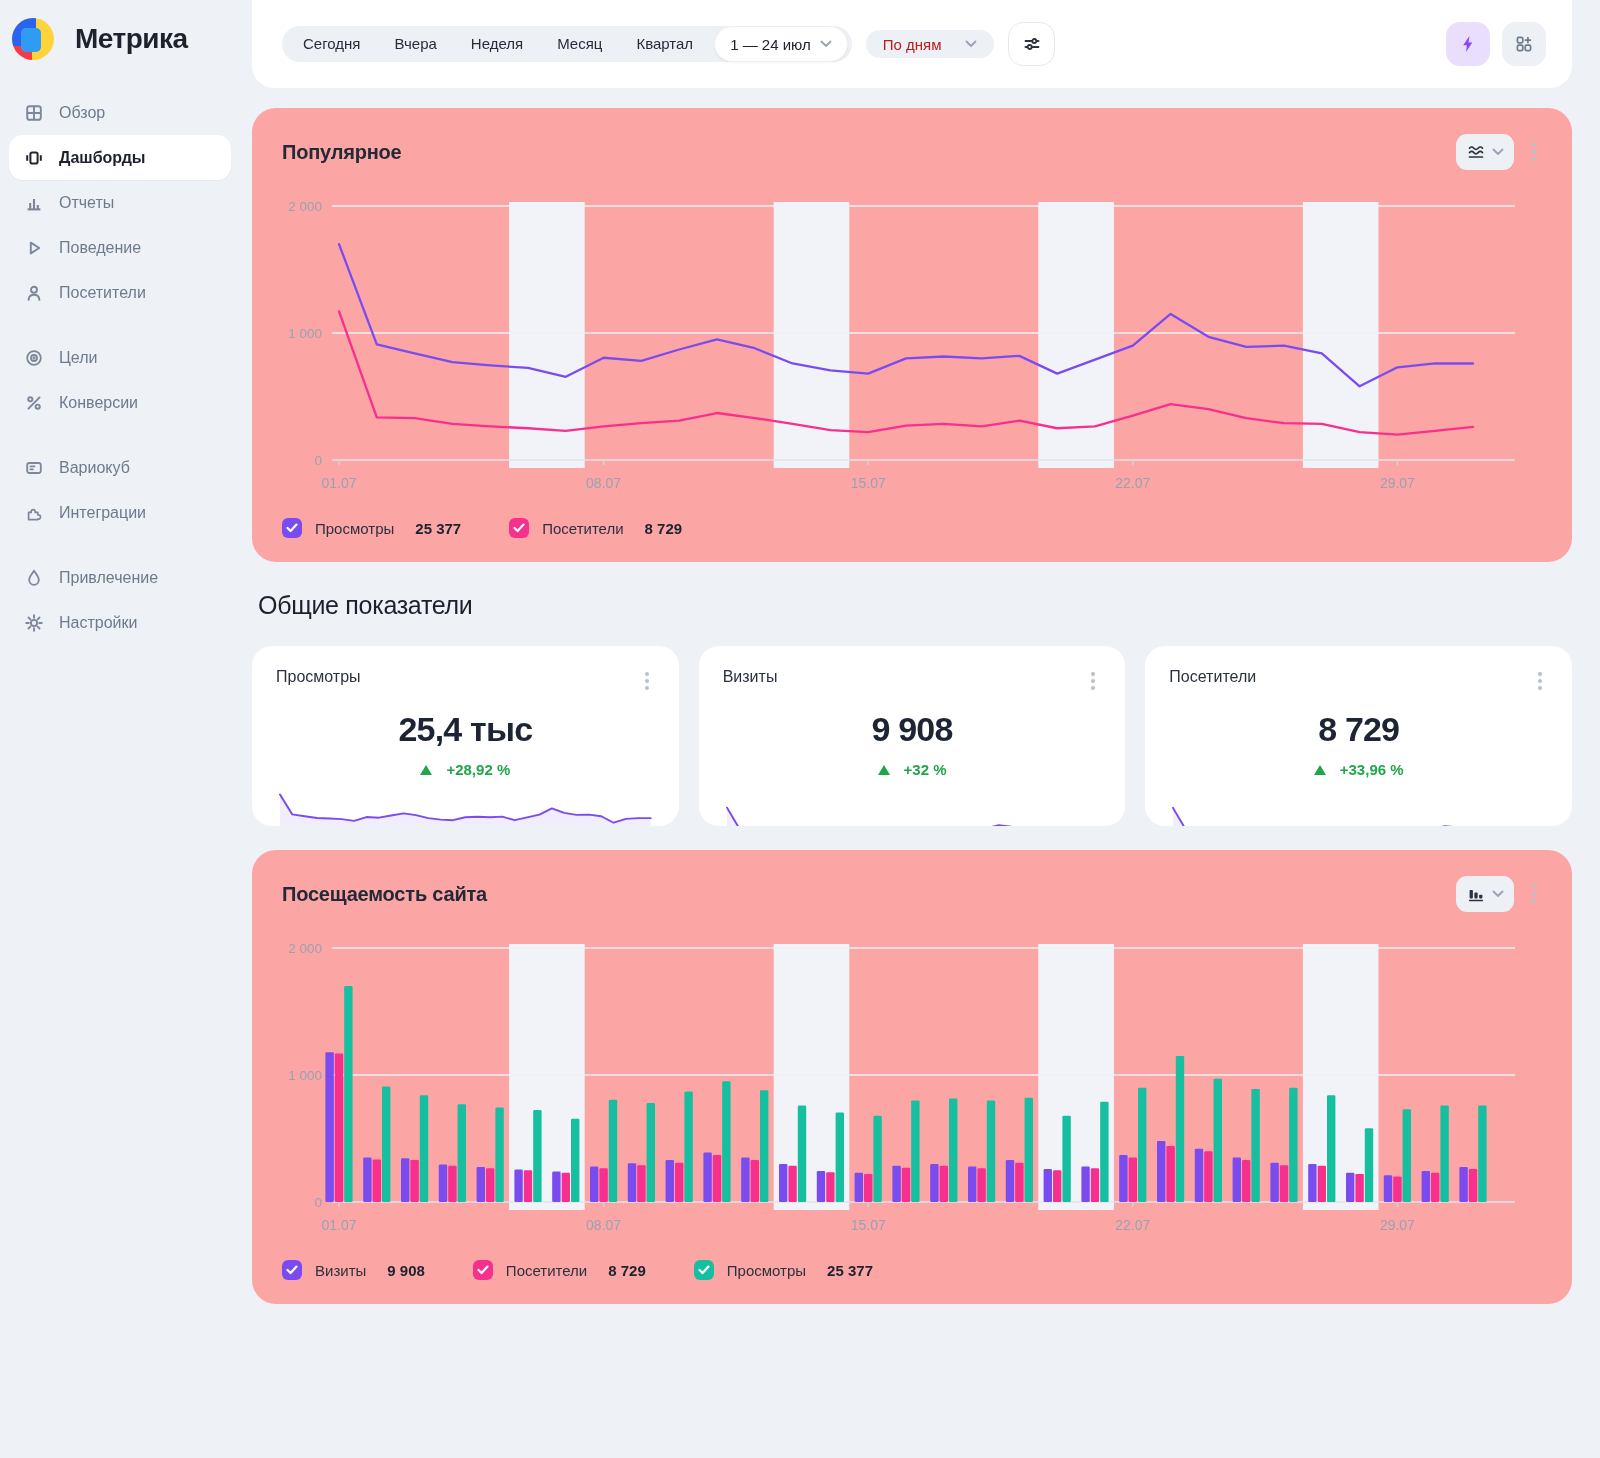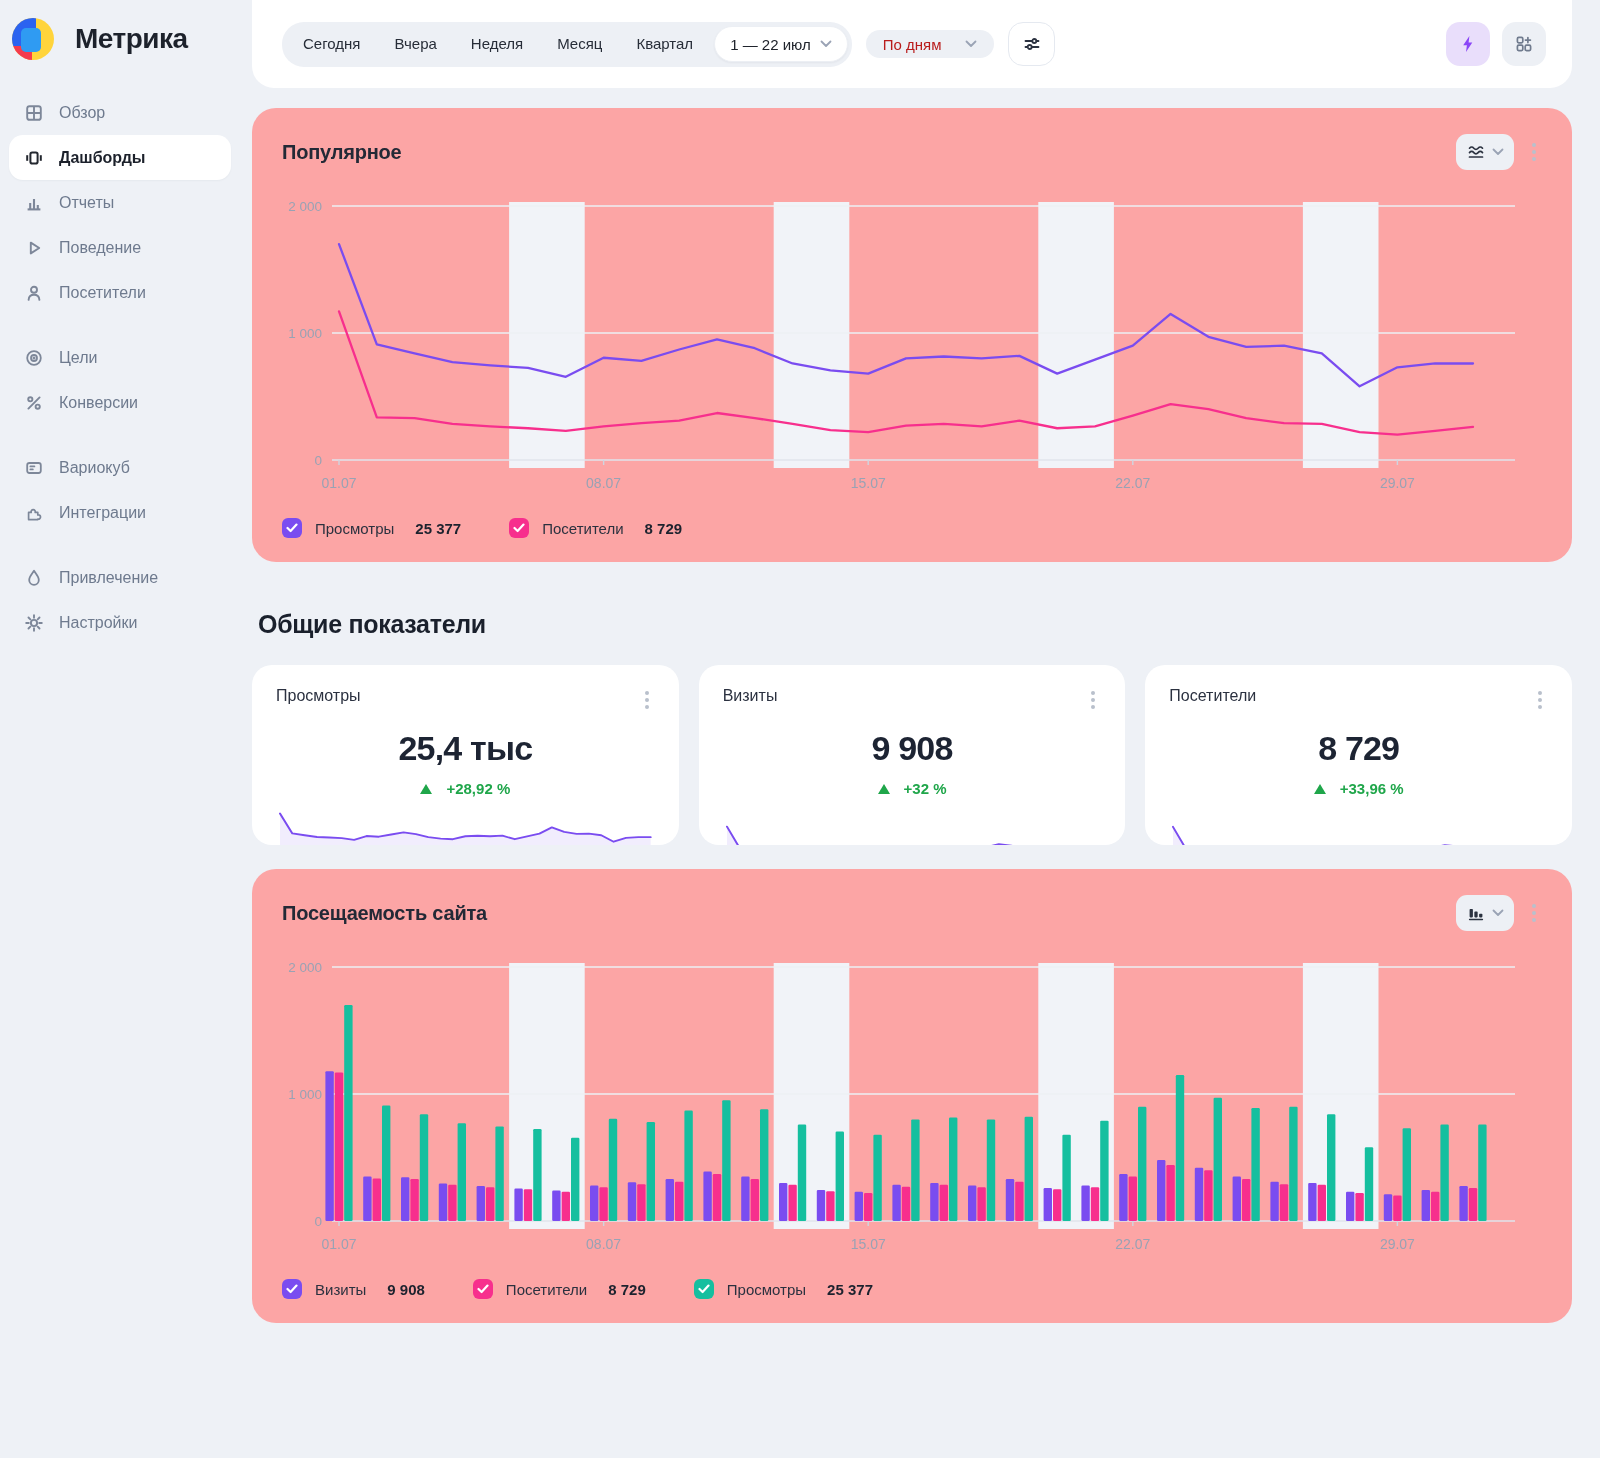--- a/index.html
+++ b/index.html
@@ -26,21 +26,21 @@
   .nav-item svg { stroke:#7d8799; }
   .nav-item.active { background:#ffffff; color:#1c212b; font-weight:700; box-shadow:0 1px 2px rgba(30,40,60,.04); }
   .nav-item.active svg { stroke:#23272f; }
   .gap-before { margin-top:20px; }
 
   
   .main { width:1320px; flex:0 0 1320px; margin-left:12px; padding-bottom:36px; }
 
   .topbar { background:#fff; border-radius:0 0 22px 22px; height:88px; display:flex; align-items:center;
             padding:0 26px 0 30px; }
-  .segmented { display:flex; align-items:center; background:#edf0f5; border-radius:22px; height:45px; padding:0 4px; }
+  .segmented { display:flex; align-items:center; background:#edf0f5; border-radius:22px; height:36px; padding:0 4px; }
   .seg-item { padding:0 17px; font-size:15px; color:#272d38; line-height:44px; cursor:pointer; white-space:nowrap; }
   .date-pill { display:flex; align-items:center; gap:9px; background:#fff; border:1px solid #eceff4;
                border-radius:19px; height:36px; padding:0 15px; margin-left:4px; font-size:15px; color:#20242c;
                box-shadow:0 1px 2px rgba(30,40,60,.05); cursor:pointer; white-space:nowrap;}
   .gran-pill { display:flex; align-items:center; gap:24px; background:#edf0f5; border-radius:22px; height:28px;
                padding:0 17px; margin-left:14px; font-size:15px; color:#b91c1c; cursor:pointer; white-space:nowrap;}
   .filter-btn { width:47px; height:44px; margin-left:14px; background:#fff; border:1px solid #e5e9f0;
                 border-radius:15px; display:flex; align-items:center; justify-content:center; cursor:pointer; }
   .tb-spacer { flex:1; }
   .bolt-btn { width:44px; height:44px; border-radius:14px; background:#e9defb; display:flex; align-items:center;
@@ -57,21 +57,21 @@
   .kebab { display:flex; flex-direction:column; gap:3px; padding:4px 6px; cursor:pointer; }
   .kebab i { width:4px; height:4px; border-radius:50%; background:#b9c0cc; }
 
   .chart-svg { display:block; width:100%; margin-top:14px; }
   .legend { display:flex; align-items:center; gap:48px; margin-top:12px; }
   .lg-item { display:flex; align-items:center; gap:13px; cursor:pointer; }
   .lg-check { width:20px; height:20px; border-radius:6px; display:flex; align-items:center; justify-content:center; }
   .lg-label { font-size:15px; color:#2b313f; }
   .lg-value { font-size:15px; font-weight:700; color:#1c222e; margin-left:8px; }
 
-  .section-title { font-size:25px; font-weight:700; color:#1a202c; margin:48px 6px 0; letter-spacing:-0.3px; }
+  .section-title { font-size:25px; font-weight:400; color:#1a202c; margin:29px 6px 0; letter-spacing:-0.3px; }
 
   .kpi-row { display:flex; gap:20px; margin-top:26px; }
   .kpi-card { flex:1; background:#fff; border-radius:20px; padding:22px 24px 0; height:180px; overflow:hidden; }
   .kpi-head { display:flex; align-items:flex-start; }
   .kpi-title { font-size:16px; color:#2b3140; }
   .kpi-value-row { display:flex; align-items:center; gap:12px; margin-top:16px;flex-direction:column; }
   .kpi-value { font-size:34px; font-weight:700; color:#1d2433; letter-spacing:-0.8px; }
   .kpi-delta { display:flex; align-items:center; gap:14px; }
   .tri-up { width:0; height:0; border-left:6px solid transparent; border-right:6px solid transparent;
             border-bottom:10px solid #1fa64a; }
@@ -205,21 +205,21 @@
   <main class="main">
 
     <div class="topbar">
       <div class="segmented">
         <div class="seg-item">Сегодня</div>
         <div class="seg-item">Вчера</div>
         <div class="seg-item">Неделя</div>
         <div class="seg-item">Месяц</div>
         <div class="seg-item">Квартал</div>
         <div class="date-pill">
-          <span>1 — 22 июл</span>
+          <span>1 — 24 июл</span>
           <svg width="12" height="8" viewBox="0 0 12 8" fill="none">
               <path d="M1.5 1.5 L6 6 L10.5 1.5" stroke="#9aa3b5" stroke-width="1.8" stroke-linecap="round" stroke-linejoin="round"></path>
             </svg>
         </div>
       </div>
 
       <div class="gran-pill">
         <span>По дням</span>
         <svg width="12" height="8" viewBox="0 0 12 8" fill="none">
             <path d="M1.5 1.5 L6 6 L10.5 1.5" stroke="#9aa3b5" stroke-width="1.8" stroke-linecap="round" stroke-linejoin="round"></path>

